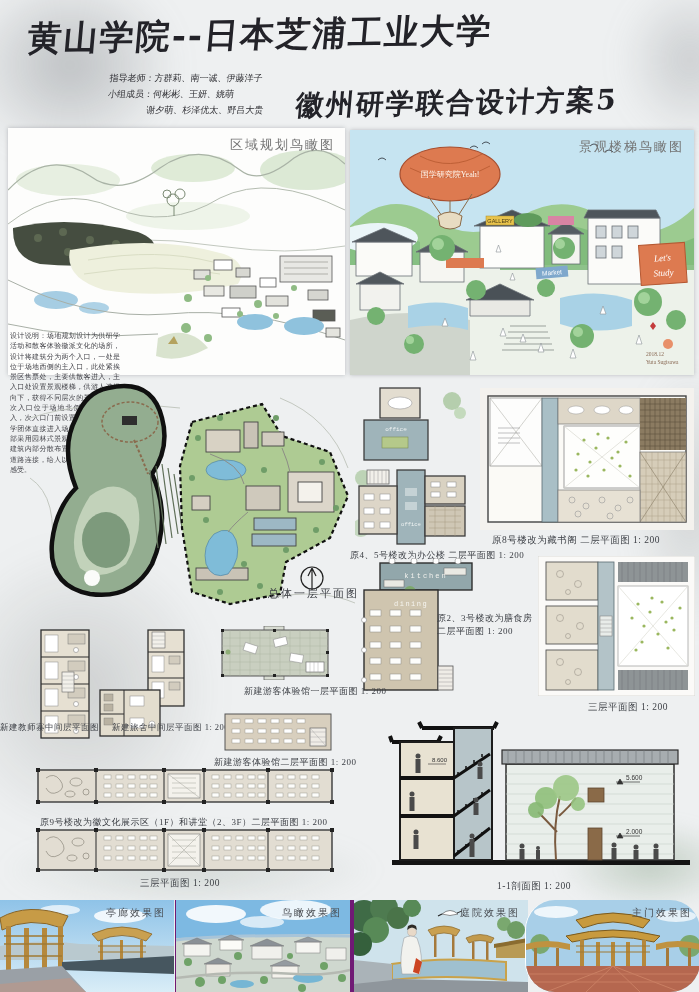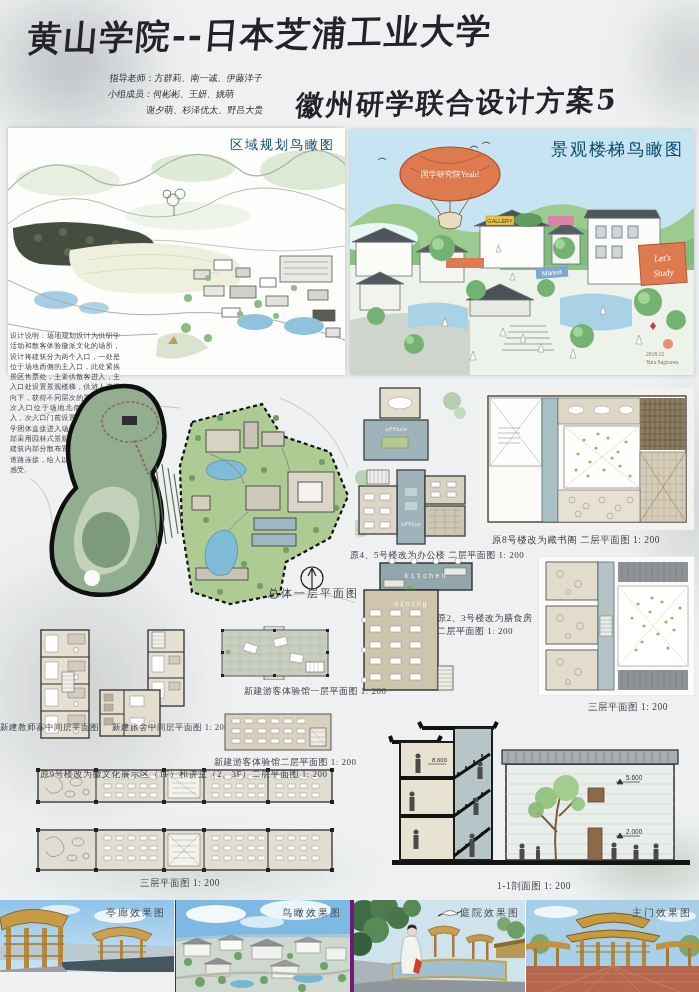--- a/index.html
+++ b/index.html
@@ -1,21 +1,21 @@
 <!DOCTYPE html>
 <html><head>
 <meta charset="utf-8">
 <style>
   html,body{margin:0;padding:0;}
   .poster{position:relative;width:699px;height:992px;background:#eef0f1;overflow:hidden;
           font-family:"Liberation Sans",sans-serif;color:#2c2c30;}
   .abs{position:absolute;}
   .wash{position:absolute;border-radius:50%;filter:blur(14px);pointer-events:none;}
   .panel{position:absolute;background:#fdfdfc;box-shadow:0 0 4px rgba(120,125,130,.45);}
-  .lbl{position:absolute;font-family:"Liberation Serif",serif;color:#0c4a6e;letter-spacing:2px;}
+  .lbl{position:absolute;font-family:"Liberation Serif",serif;color:#737373;letter-spacing:2px;}
   .cap{position:absolute;font-family:"Liberation Serif",serif;color:#3b3e44;font-size:9px;letter-spacing:.5px;white-space:nowrap;}
   .title{position:absolute;font-family:"DejaVu Serif",serif;font-weight:bold;color:#232329;
          transform:skewX(-6deg) rotate(-1deg);letter-spacing:2px;}
   .credits{position:absolute;font-family:"DejaVu Serif",serif;font-size:9px;color:#2e2e33;
            line-height:16px;transform:skewX(-6deg);}
   svg{display:block;}
   .photo-label{position:absolute;font-family:"Liberation Serif",serif;font-size:10px;color:#474b50;letter-spacing:2px;}
 </style>
 </head>
 <body>
@@ -196,21 +196,21 @@
           <path d="M92,196 l3,-8 3,8 z"></path>
           <path d="M286,214 l3,-9 3,9 z"></path>
           <path d="M160,150 l2.5,-7 2.5,7 z"></path>
           <path d="M146,122 l2.5,-7 2.5,7 z"></path>
       </g>
       <circle cx="318" cy="214" r="5" fill="#e8906a"></circle>
       <path d="M300,196 l3,-4 3,4 -3,4 z" fill="#c43c3c"></path>
       <text x="296" y="226" font-size="5.5" fill="#8a6a55" font-family="Liberation Serif,serif">2018.12</text>
       <text x="296" y="234" font-size="5.5" fill="#8a6a55" font-family="Liberation Serif,serif">Yuta Sugisawa</text>
     </svg>
-    <div class="lbl" style="right:10px;top:8px;font-size:17px;">景观楼梯鸟瞰图</div>
+    <div class="lbl" style="right:10px;top:8px;font-size:13px;">景观楼梯鸟瞰图</div>
   </div>
 
   <svg class="abs" style="left:30px;top:378px;" width="325" height="235" viewBox="0 0 325 235">
     <path d="M0,40 Q60,20 150,30 M0,100 Q30,120 20,180 M250,20 Q300,40 318,90 M240,220 Q290,210 325,225" fill="none" stroke="#c3c8c0" stroke-width="1"></path>
 
     <path d="M78,10 Q122,0 132,40 Q140,70 122,96 Q142,140 122,186 Q102,222 60,216 Q18,208 22,164 Q26,130 46,110 Q30,70 46,40 Q56,14 78,10 Z" fill="#93ad90" stroke="#101010" stroke-width="4.5"></path>
     <path d="M60,118 Q86,98 106,120 Q116,152 96,186 Q70,206 50,190 Q34,158 60,118 Z" fill="#c2d2ba"></path>
     <ellipse cx="76" cy="162" rx="24" ry="28" fill="#7d9a7c"></ellipse>
     <circle cx="62" cy="200" r="8" fill="#fbfbf9"></circle>
     <ellipse cx="100" cy="44" rx="28" ry="20" fill="none" stroke="#8a6b4e" stroke-width="1.5" stroke-dasharray="3 2"></ellipse>
@@ -583,21 +583,21 @@
       <rect x="240" y="18" width="7" height="4"></rect>
         <rect x="252" y="18" width="7" height="4"></rect>
         <rect x="264" y="18" width="7" height="4"></rect>
         <rect x="276" y="18" width="7" height="4"></rect>
       <rect x="240" y="27" width="7" height="4"></rect>
         <rect x="252" y="27" width="7" height="4"></rect>
         <rect x="264" y="27" width="7" height="4"></rect>
         <rect x="276" y="27" width="7" height="4"></rect>
     </g>
   </svg>
-  <div class="cap" style="left:40px;top:768px;">原9号楼改为徽文化展示区（1F）和讲堂（2、3F）二层平面图 1: 200</div>
+  <div class="cap" style="left:40px;top:816px;">原9号楼改为徽文化展示区（1F）和讲堂（2、3F）二层平面图 1: 200</div>
 
   <svg class="abs" style="left:36px;top:826px;" width="298" height="48" viewBox="0 0 298 48">
     <rect x="2" y="4" width="294" height="40" fill="#e2ddd2" stroke="#3a3a3a" stroke-width="1.4"></rect>
     <path d="M60,4 V44 M128,4 V44 M168,4 V44 M232,4 V44" stroke="#3a3a3a" stroke-width="1.1"></path>
     <g fill="#222">
       <rect x="0" y="2" width="4" height="4"></rect>
         <rect x="58" y="2" width="4" height="4"></rect>
         <rect x="126" y="2" width="4" height="4"></rect>
         <rect x="166" y="2" width="4" height="4"></rect>
         <rect x="230" y="2" width="4" height="4"></rect>
@@ -721,21 +721,21 @@
           <rect x="223.5" y="136" width="5" height="12"></rect>
         <circle cx="248" cy="135" r="2.5"></circle>
           <rect x="245.5" y="138" width="5" height="10"></rect>
         <circle cx="268" cy="134" r="2.5"></circle>
           <rect x="265.5" y="137" width="5" height="11"></rect>
       </g>
     </g>
   </svg>
   <div class="cap" style="left:497px;top:880px;font-size:9.5px;">1-1剖面图 1: 200</div>
 
-  <div class="abs" style="left:0px;top:900px;width:174px;height:72px;overflow:hidden;">
+  <div class="abs" style="left:0px;top:900px;width:174px;height:92px;overflow:hidden;">
     <svg width="174" height="92" viewBox="0 0 174 92">
       <defs>
         <linearGradient id="sky1" x1="0" y1="0" x2="0" y2="1">
             <stop offset="0" stop-color="#8fc3e8"></stop>
             <stop offset="1" stop-color="#d9edf7"></stop>
           </linearGradient>
       </defs>
       <rect width="174" height="92" fill="url(#sky1)"></rect>
       <ellipse cx="120" cy="16" rx="26" ry="7" fill="#fff" opacity=".85"></ellipse>
       <ellipse cx="60" cy="10" rx="20" ry="5" fill="#fff" opacity=".7"></ellipse>
@@ -837,21 +837,21 @@
         <path d="M53,30 q5,-5 10,0 l-1,-4 q-4,-3 -8,0 z" fill="#2e2a26"></path>
         <path d="M50,38 q-5,20 -2,36 l18,0 q4,-18 -3,-36 q-6,-4 -13,0 z" fill="#f2f2ee" stroke="#9aa0a4" stroke-width=".6"></path>
         <path d="M62,58 l6,4 -3,12 -6,-2 z" fill="#cc4422"></path>
       </g>
       <circle cx="150" cy="24" r="7" fill="#7aa86f"></circle>
       <circle cx="162" cy="30" r="9" fill="#6f9d66"></circle>
     </svg>
     <div class="photo-label" style="right:8px;top:6px;">庭院效果图</div>
   </div>
 
-  <div class="abs" style="left:525px;top:900px;width:174px;height:92px;overflow:hidden;border-left:1px solid #fff;">
+  <div class="abs" style="left:525px;top:900px;width:174px;height:92px;overflow:hidden;border-left:1px solid #fff;border-radius:30px;">
     <svg width="174" height="92" viewBox="0 0 174 92">
       <rect width="174" height="92" fill="#a8cfe8"></rect>
       <ellipse cx="30" cy="12" rx="22" ry="6" fill="#fff" opacity=".8"></ellipse>
       <ellipse cx="150" cy="16" rx="20" ry="6" fill="#fff" opacity=".7"></ellipse>
       <circle cx="14" cy="44" r="10" fill="#7aa86f"></circle>
       <circle cx="164" cy="46" r="11" fill="#7aa86f"></circle>
       <g>
         <path d="M50,20 Q87,6 124,20 L117,28 Q87,16 57,28 Z" fill="#c89a3e" stroke="#7a5a1e" stroke-width="1"></path>
         <path d="M40,36 Q87,24 134,36 L128,42 Q87,32 46,42 Z" fill="#c89a3e" stroke="#7a5a1e" stroke-width="1"></path>
         <rect x="54" y="40" width="4" height="28" fill="#b5883c"></rect>

